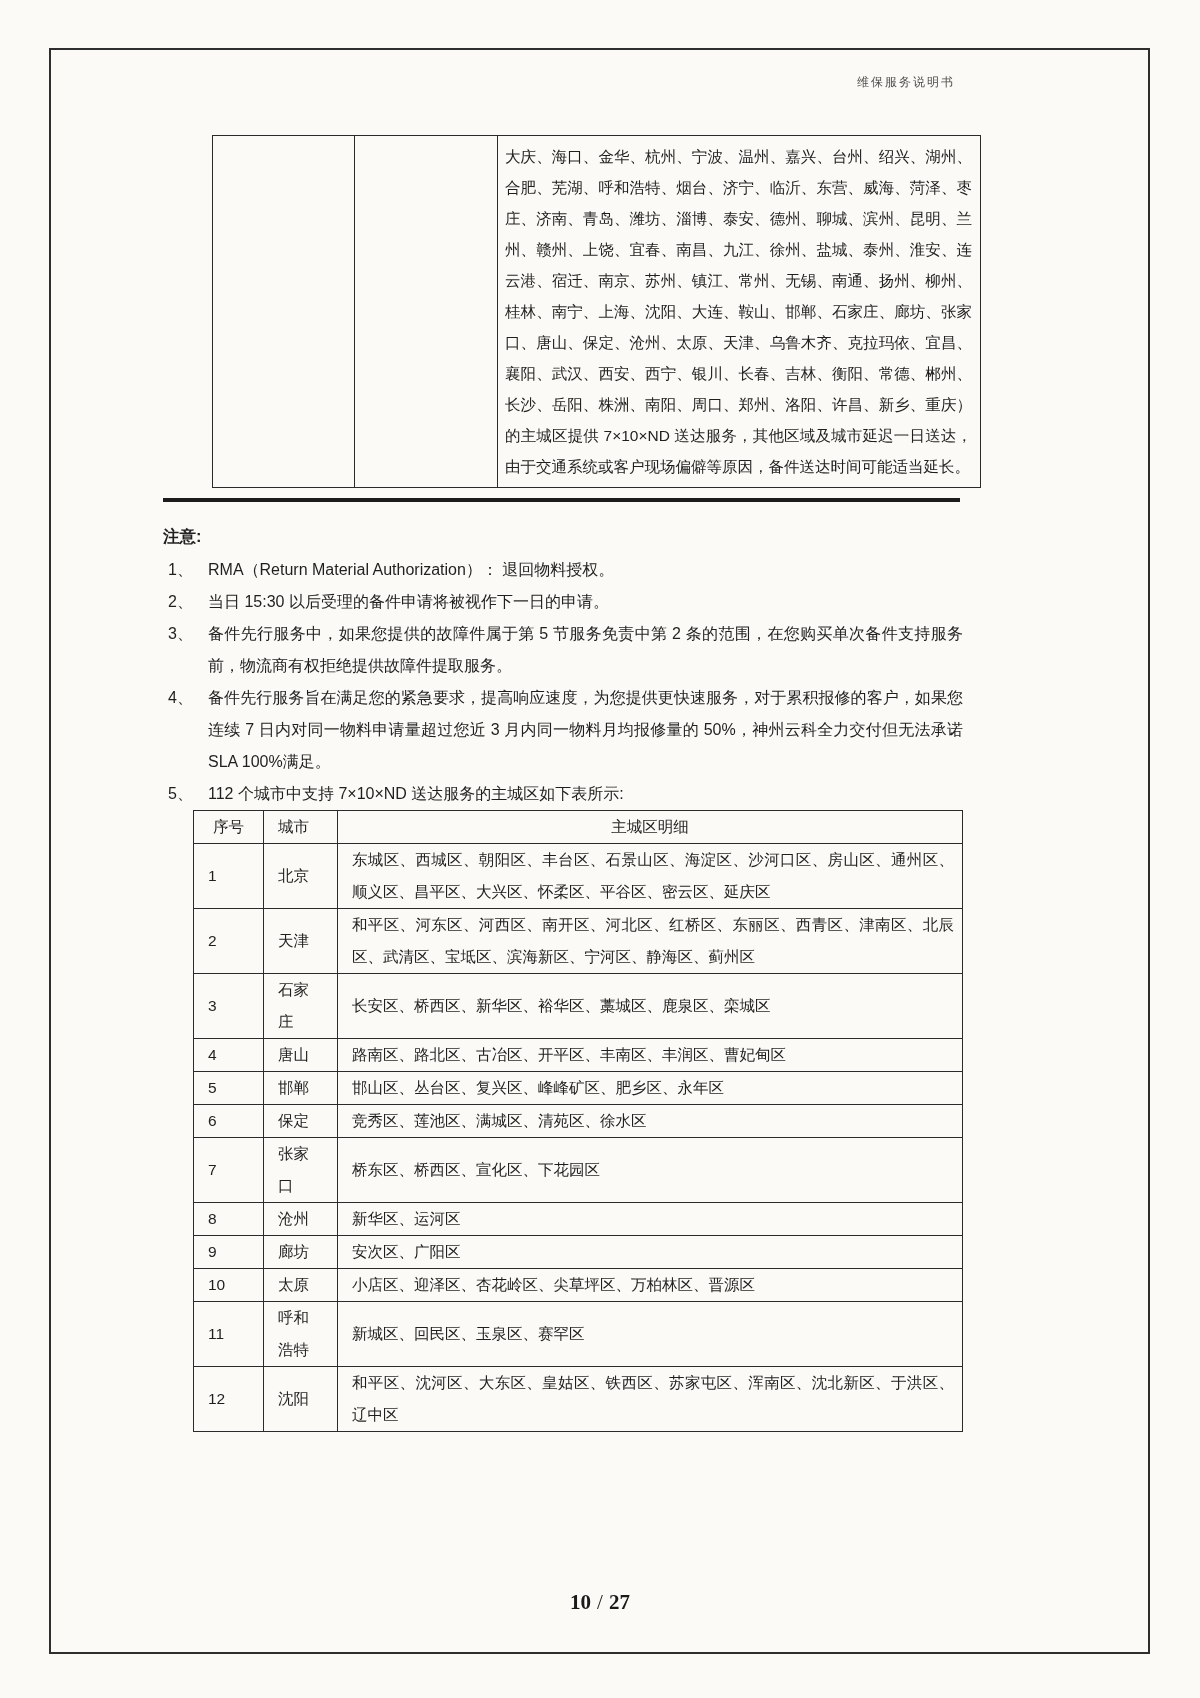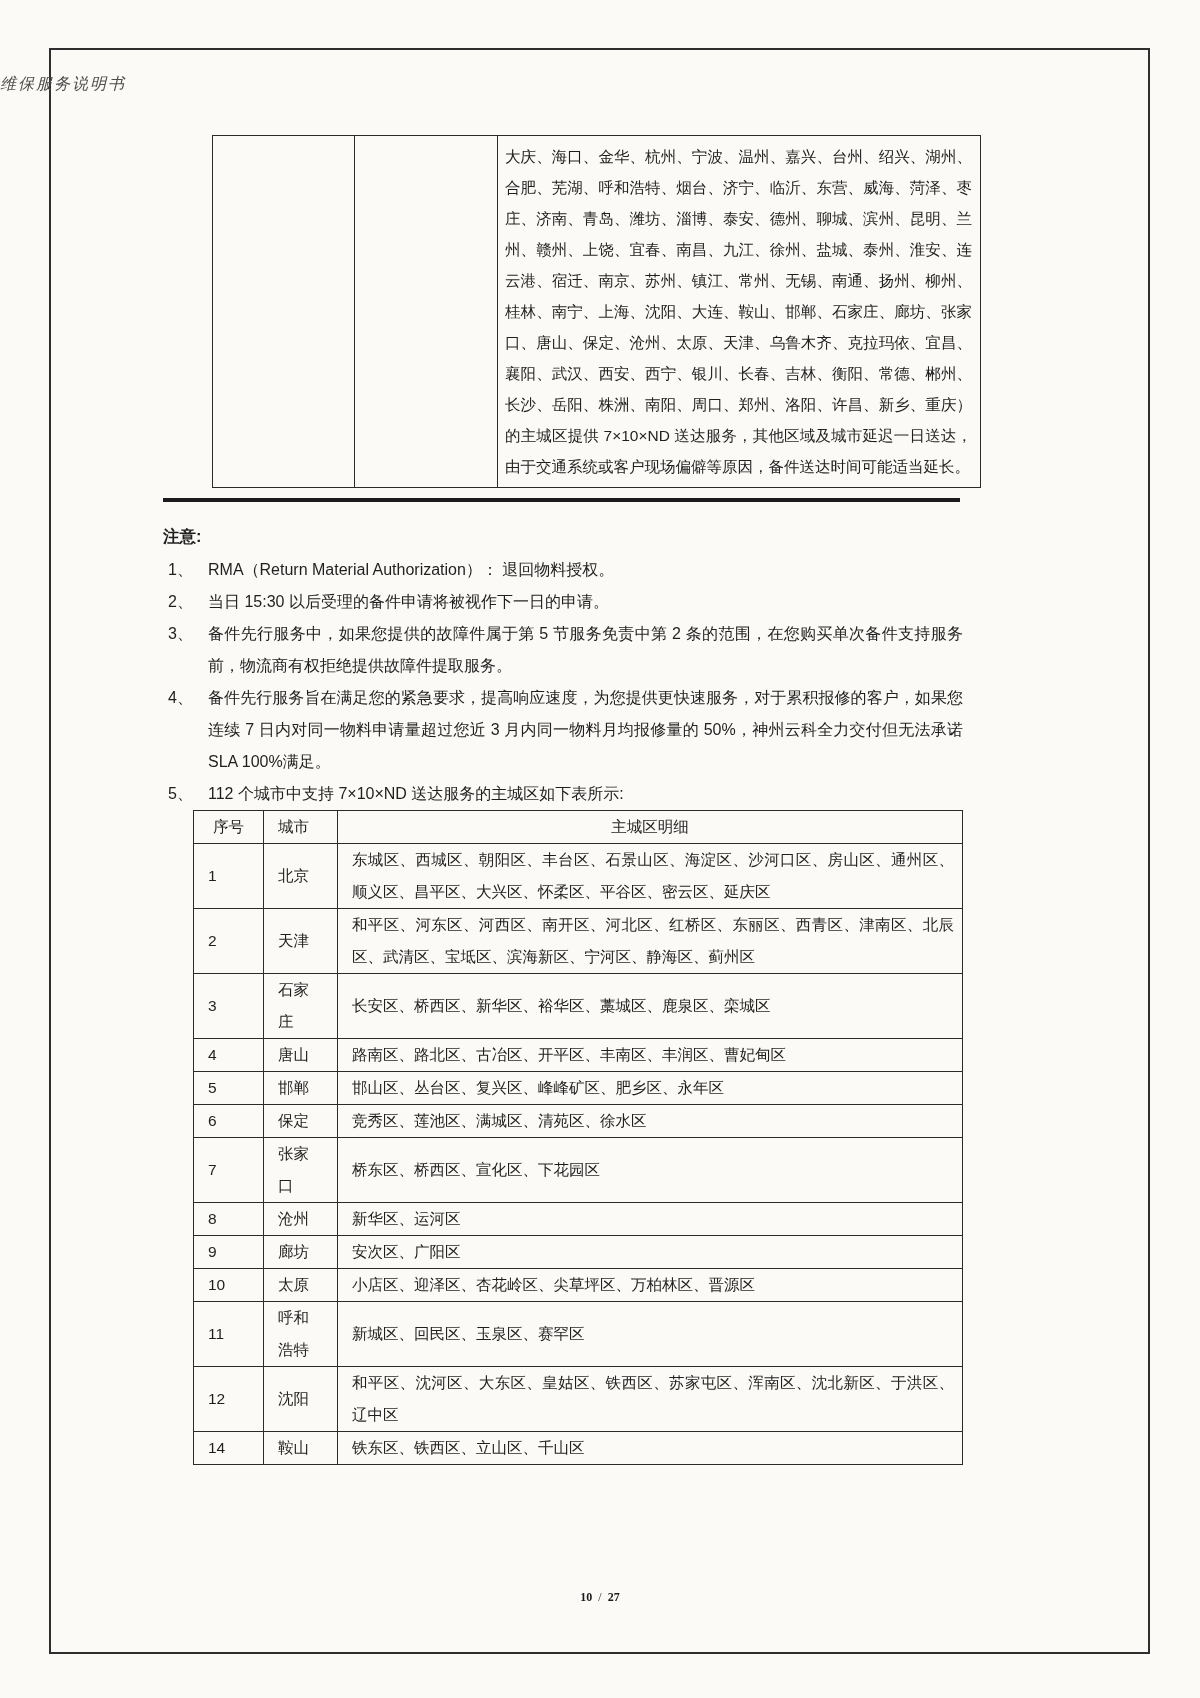--- a/index.html
+++ b/index.html
@@ -13,23 +13,23 @@
   }
   .page-border{
     position:absolute;left:49px;top:48px;
     width:1101px;height:1606px;
     border:2px solid #2e2e2e;
     box-sizing:border-box;
     background:transparent;
   }
   .doc-header{
     position:absolute;top:74px;left:0;width:955px;
-    text-align:left;
+    text-align:right;
     font-family:"Liberation Serif","DejaVu Serif",serif;
-    font-size:16px;color:#4d4d4d;letter-spacing:2px;font-style:italic;
+    font-size:12px;color:#4d4d4d;letter-spacing:2px;
   }
   .content{
     position:absolute;left:163px;top:135px;width:800px;
   }
   
   table{border-collapse:collapse;table-layout:fixed;}
   .top-table{margin-left:49px;width:768px;}
   .top-table td{border:1px solid #2b2b2b;vertical-align:top;box-sizing:border-box;}
   .top-table .tt-c1{width:142px;}
   .top-table .tt-c2{width:143px;}
@@ -60,21 +60,21 @@
     text-align:center;line-height:29px;padding:0;
   }
   .city-table .col-no{width:70px;text-align:left;padding:0 0 0 14px;line-height:32px;}
   .city-table .col-city{width:74px;text-align:left;padding:0 14px;line-height:32px;}
   .city-table .col-detail{width:625px;text-align:justify;padding:0 8px 0 14px;line-height:32px;}
   
   .doc-footer{
     position:absolute;top:1590px;left:0;width:1200px;
     text-align:center;
     font-family:"Liberation Serif","DejaVu Serif",serif;
-    font-size:12px;font-weight:bold;color:#1a1a1a;
+    font-size:21px;font-weight:bold;color:#1a1a1a;
   }
   .doc-footer .sep{font-weight:normal;margin:0 6px;}
 </style>
 </head>
 <body>
 
 <div class="page-border"></div>
 
 <div class="doc-header">维保服务说明书</div>
 
@@ -197,25 +197,20 @@
     <td class="col-detail">新城区、回民区、玉泉区、赛罕区</td>
   </tr>
 
   <tr>
     <td class="col-no">12</td>
     <td class="col-city">沈阳</td>
     <td class="col-detail">和平区、沈河区、大东区、皇姑区、铁西区、苏家屯区、浑南区、沈北新区、于洪区、辽中区</td>
   </tr>
 
 
-  <tr>
-    <td class="col-no">14</td>
-    <td class="col-city">鞍山</td>
-    <td class="col-detail">铁东区、铁西区、立山区、千山区</td>
-  </tr>
 
 </tbody>
   </table>
 
 </div>
 
 <div class="doc-footer">
   <span>10</span><span class="sep">/</span><span>27</span>
 </div>
 

